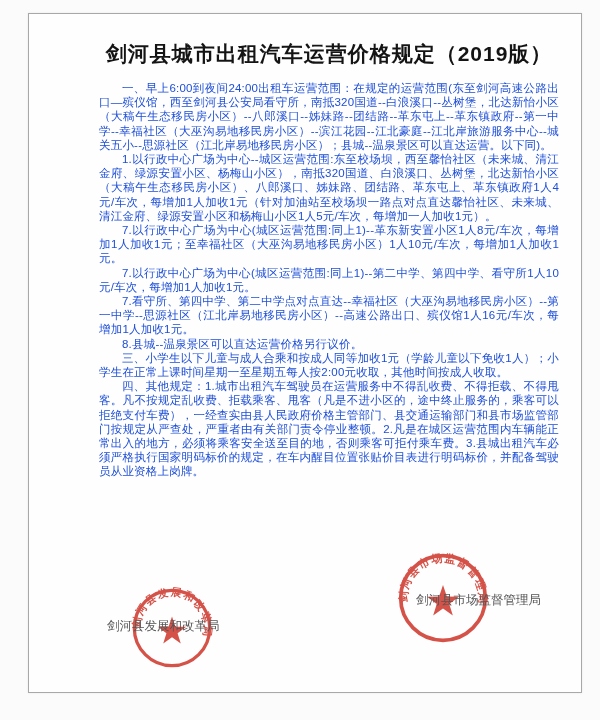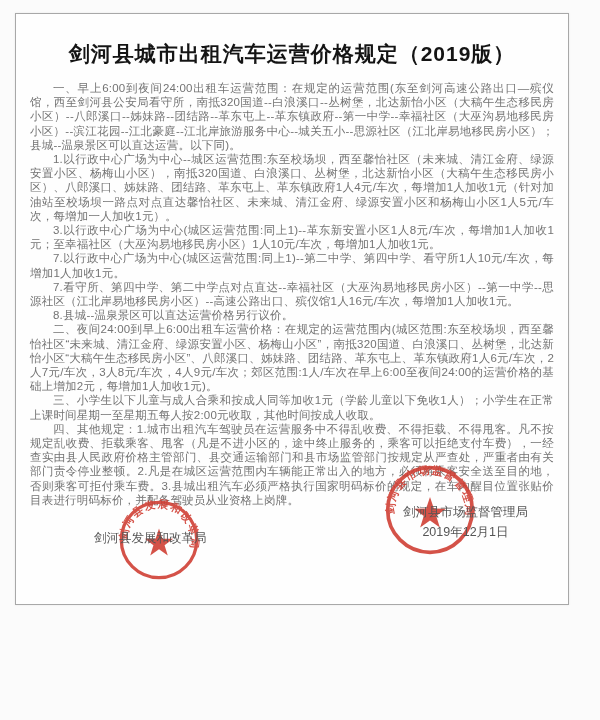--- a/index.html
+++ b/index.html
@@ -5,39 +5,40 @@
   html,body{margin:0;padding:0;}
   body{
     width:600px;height:720px;
     background:#fbfbfb;
     font-family:"Liberation Sans","DejaVu Sans",sans-serif;
     position:relative;
     overflow:hidden;
   }
   .doc{
     position:absolute;
-    left:15px;top:13px;
-    width:554px;height:592px;
+    left:28px;top:13px;
+    width:554px;height:680px;
     background:#fefefe;
     border:1px solid #a8a8a8;
     box-sizing:border-box;
     box-shadow:0 0 2px rgba(0,0,0,0.08);
+    padding-left:48px;
   }
   .doc-title{
     margin:27px 10px 14px 10px;
     text-align:center;
     font-size:21px;
     font-weight:900;
     color:#141414;
     letter-spacing:1px;
     line-height:26px;
   }
   .body-text{
-    margin:0 14px;
-    color:#737373;
+    margin:0 22px;
+    color:#1d4ed8;
   }
   .body-text p{
     margin:0;
     font-size:11.5px;
     line-height:14.2px;
     text-align:justify;
     text-indent:2em;
     letter-spacing:0.2px;
     word-break:break-all;
   }
@@ -73,45 +74,43 @@
 </head>
 <body>
 
 <div class="doc">
 
   <h1 class="doc-title">剑河县城市出租汽车运营价格规定（2019版）</h1>
 
   <div class="body-text">
     <p>一、早上6:00到夜间24:00出租车运营范围：在规定的运营范围(东至剑河高速公路出口—殡仪馆，西至剑河县公安局看守所，南抵320国道--白浪溪口--丛树堡，北达新怡小区（大稿午生态移民房小区）--八郎溪口--姊妹路--团结路--革东屯上--革东镇政府--第一中学--幸福社区（大巫沟易地移民房小区）--滨江花园--江北豪庭--江北岸旅游服务中心--城关五小--思源社区（江北岸易地移民房小区）；县城--温泉景区可以直达运营。以下同)。</p>
     <p>1.以行政中心广场为中心--城区运营范围:东至校场坝，西至馨怡社区（未来城、清江金府、绿源安置小区、杨梅山小区），南抵320国道、白浪溪口、丛树堡，北达新怡小区（大稿午生态移民房小区）、八郎溪口、姊妹路、团结路、革东屯上、革东镇政府1人4元/车次，每增加1人加收1元（针对加油站至校场坝一路点对点直达馨怡社区、未来城、清江金府、绿源安置小区和杨梅山小区1人5元/车次，每增加一人加收1元）。</p>
-    <p>3.以行政中心广场为中心(城区运营范围:同上1)--革东新安置小区1人8元/车次，每增加1人加收1元；至幸福社区（大巫沟易地移民房小区）1人10元/车次，每增加1人加收1元。</p>
+    <p>7.以行政中心广场为中心(城区运营范围:同上1)--革东新安置小区1人8元/车次，每增加1人加收1元；至幸福社区（大巫沟易地移民房小区）1人10元/车次，每增加1人加收1元。</p>
     <p>7.以行政中心广场为中心(城区运营范围:同上1)--第二中学、第四中学、看守所1人10元/车次，每增加1人加收1元。</p>
     <p>7.看守所、第四中学、第二中学点对点直达--幸福社区（大巫沟易地移民房小区）--第一中学--思源社区（江北岸易地移民房小区）--高速公路出口、殡仪馆1人16元/车次，每增加1人加收1元。</p>
     <p>8.县城--温泉景区可以直达运营价格另行议价。</p>
-    <p>二、夜间24:00到早上6:00出租车运营价格：在规定的运营范围内(城区范围:东至校场坝，西至馨怡社区“未来城、清江金府、绿源安置小区、杨梅山小区”，南抵320国道、白浪溪口、丛树堡，北达新怡小区“大稿午生态移民房小区”、八郎溪口、姊妹路、团结路、革东屯上、革东镇政府1人6元/车次，2人7元/车次，3人8元/车次，4人9元/车次；郊区范围:1人/车次在早上6:00至夜间24:00的运营价格的基础上增加2元，每增加1人加收1元)。</p>
     <p>三、小学生以下儿童与成人合乘和按成人同等加收1元（学龄儿童以下免收1人）；小学生在正常上课时间星期一至星期五每人按2:00元收取，其他时间按成人收取。</p>
     <p>四、其他规定：1.城市出租汽车驾驶员在运营服务中不得乱收费、不得拒载、不得甩客。凡不按规定乱收费、拒载乘客、甩客（凡是不进小区的，途中终止服务的，乘客可以拒绝支付车费），一经查实由县人民政府价格主管部门、县交通运输部门和县市场监管部门按规定从严查处，严重者由有关部门责令停业整顿。2.凡是在城区运营范围内车辆能正常出入的地方，必须将乘客安全送至目的地，否则乘客可拒付乘车费。3.县城出租汽车必须严格执行国家明码标价的规定，在车内醒目位置张贴价目表进行明码标价，并配备驾驶员从业资格上岗牌。</p>
   </div>
 
   <div class="sign-area">
 
     <div class="sign-left">剑河县发展和改革局</div>
 
     <svg class="seal seal-left" viewBox="0 0 100 100">
       <circle cx="50" cy="50" r="46" fill="none" stroke="#cf3b30" stroke-width="4"></circle>
       <path id="sealArcL" d="M 13 62 A 39 39 0 1 1 87 62" fill="none"></path>
       <text fill="#cf3b30" font-size="13" font-weight="bold" letter-spacing="2">
         <textPath href="#sealArcL" startOffset="8%">剑河县发展和改革局</textPath>
       </text>
       <path d="M50 36 L54.2 48.4 L67.3 48.6 L56.8 56.4 L60.7 68.9 L50 61.4 L39.3 68.9 L43.2 56.4 L32.7 48.6 L45.8 48.4 Z" fill="#cf3b30"></path>
     </svg>
 
     <div class="sign-right">
       <div>剑河县市场监督管理局</div>
-      <div>2019年12月1日</div>
     </div>
 
     <svg class="seal seal-right" viewBox="0 0 100 100">
       <circle cx="50" cy="50" r="46" fill="none" stroke="#cf3b30" stroke-width="4"></circle>
       <path id="sealArcR" d="M 13 62 A 39 39 0 1 1 87 62" fill="none"></path>
       <text fill="#cf3b30" font-size="12" font-weight="bold" letter-spacing="1.5">
         <textPath href="#sealArcR" startOffset="5%">剑河县市场监督管理局</textPath>
       </text>
       <path d="M50 36 L54.2 48.4 L67.3 48.6 L56.8 56.4 L60.7 68.9 L50 61.4 L39.3 68.9 L43.2 56.4 L32.7 48.6 L45.8 48.4 Z" fill="#cf3b30"></path>
     </svg>

